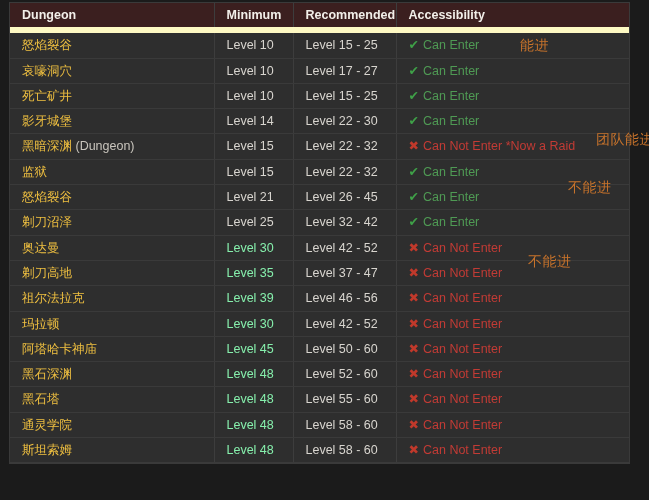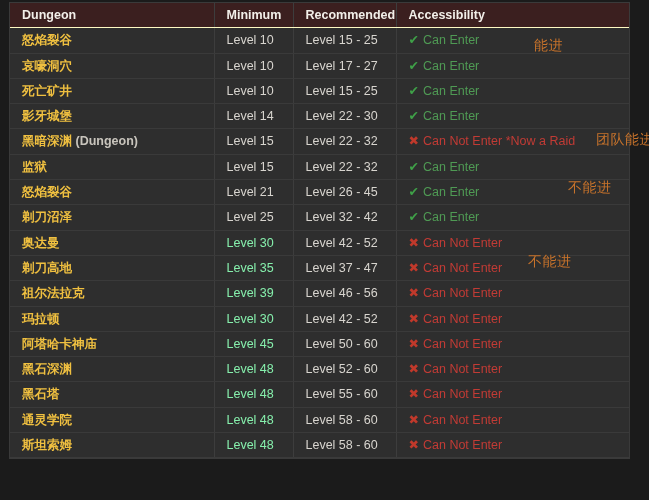--- a/index.html
+++ b/index.html
@@ -47,28 +47,28 @@
   table#dungeon-table td:last-child { border-right: none; }
 
   thead th {
     background: #3b1f1f;
     color: #f2efe9;
     font-weight: bold;
     font-size: 12.5px;
     height: 26px;
     line-height: 26px;
     border-right-color: #4d2c2c;
-    border-bottom: 1px solid #fef9c3;
+    border-bottom: 6px solid #fef9c3;
   }
 
   tbody tr { background: #2e2e2e; }
   tbody tr td { border-bottom: 1px solid #3a3a3a; }
   tbody tr:last-child td { border-bottom: 1px solid #3a3a3a; }
 
-  td.col-dungeon { color: #f0c040; font-weight: bold; }
+  td.col-dungeon { color: #f0c040; }
   td.col-dungeon .suffix { color: #c9c5bd; }
   td.col-min { color: #d8d5cf; }
   td.col-min.low { color: #86efac; }
   td.col-rec { color: #d8d5cf; }
   td.col-acc { color: #d8d5cf; }
 
   .acc-yes { color: #4f9a54; }
   .acc-yes .mark { color: #3fa148; font-weight: bold; margin-right: 4px; }
   .acc-no  { color: #c23b35; }
   .acc-no .mark { color: #c0392b; font-weight: bold; margin-right: 4px; }
@@ -82,21 +82,21 @@
   
   .annot {
     position: absolute;
     color: #c8732b;
     font-size: 14px;
     font-family: "DejaVu Sans", "Liberation Sans", sans-serif;
     letter-spacing: 0.5px;
     white-space: nowrap;
     pointer-events: none;
   }
-  #annot-neng-jin    { left: 534px; top: 37px; }
+  #annot-neng-jin    { left: 520px; top: 37px; }
   #annot-tuandui     { left: 596px; top: 131px; }
   #annot-buneng-1    { left: 568px; top: 179px; }
   #annot-buneng-2    { left: 528px; top: 253px; }
 </style>
 </head>
 <body>
 
 <div id="table-wrap">
   <table id="dungeon-table">
     <colgroup>

